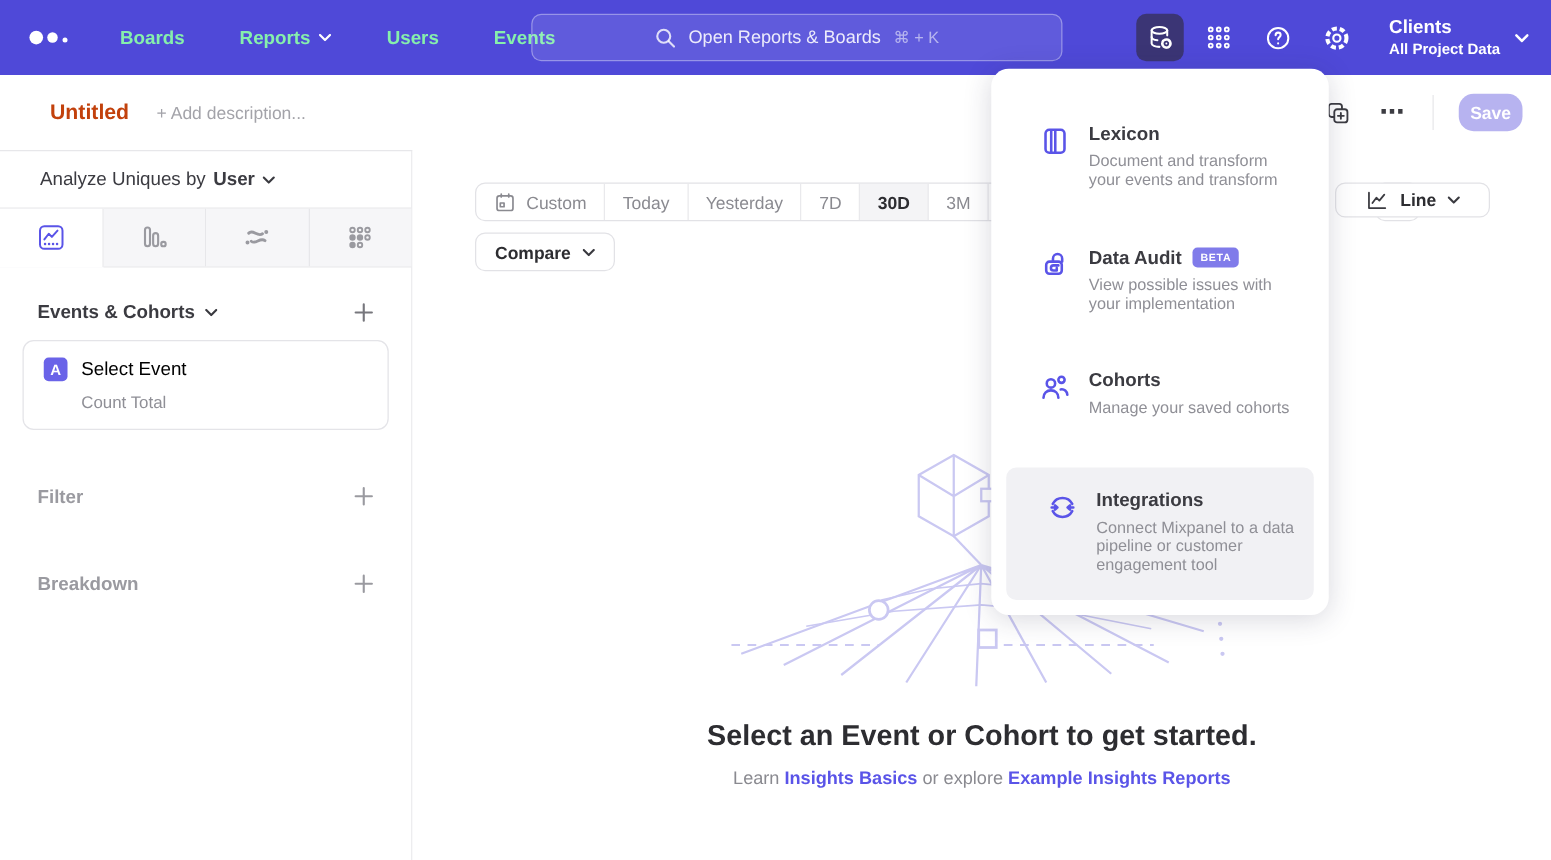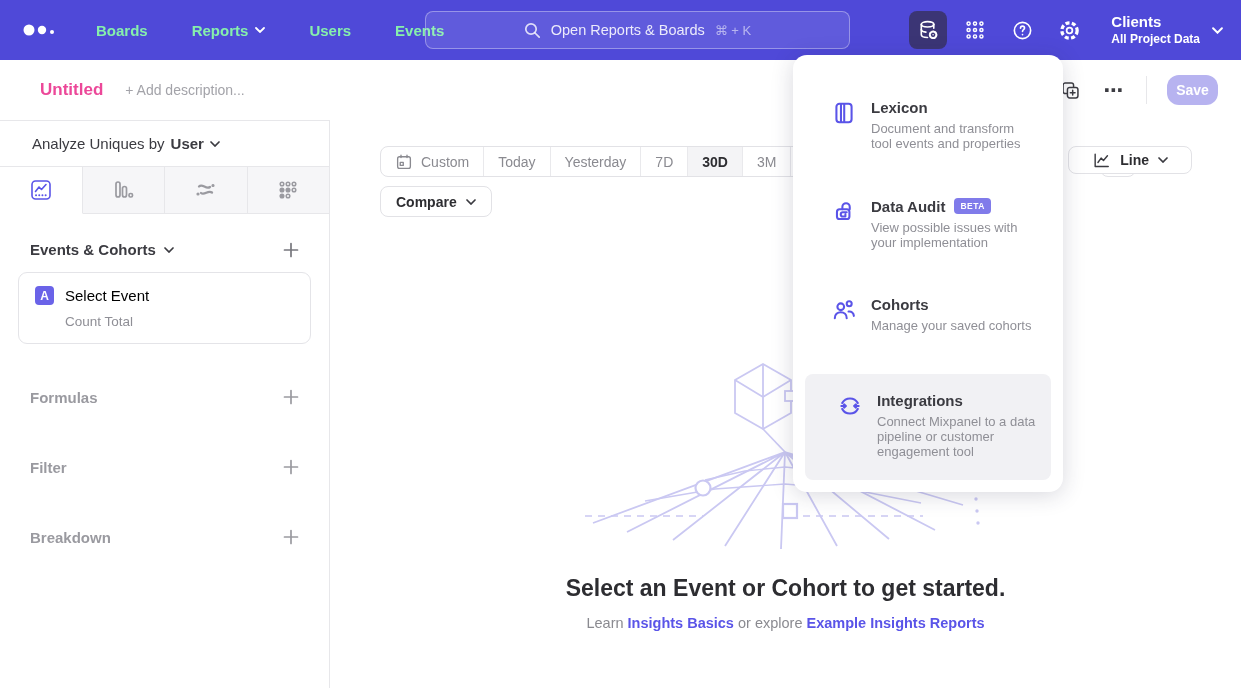--- a/index.html
+++ b/index.html
@@ -25,21 +25,21 @@
     justify-content:center; cursor:pointer; }
   .icon-btn.active { background:#3b3575; }
   .project { margin-left:14px; display:flex; align-items:center; gap:12px; cursor:pointer; }
   .project-text { display:flex; flex-direction:column; line-height:1.25; }
   .project-name { color:#fff; font-size:15px; font-weight:700; }
   .project-scope { color:#fff; font-size:12px; font-weight:700; }
 
   
   .titlebar { position:absolute; top:60px; left:0; width:100%; height:60px; background:#fff;
     display:flex; align-items:center; }
-  .report-title { margin-left:40px; font-size:17px; font-weight:700; color:#ec4899; cursor:text; }
+  .report-title { margin-left:40px; font-size:17px; font-weight:700; color:#c2410c; cursor:text; }
   .desc-placeholder { margin-left:22px; font-size:14px; color:#a3a3a9; cursor:text; }
   .titlebar-right { position:absolute; right:23px; display:flex; align-items:center; gap:20px; }
   .tb-icon { width:24px; height:24px; display:flex; align-items:center; justify-content:center;
     cursor:pointer; color:#3c3c42; }
   .ellipsis { font-size:20px; color:#3c3c42; letter-spacing:1px; font-weight:700; line-height:10px; }
   .tb-divider { width:1px; height:28px; background:#e7e7ea; }
   .save-btn { width:51px; height:30px; background:#b7b3f0; color:#fff; border:none;
     border-radius:12px; font-size:14px; font-weight:600; font-family:inherit; cursor:default; }
 
   
@@ -279,28 +279,20 @@
 
     <div class="event-card">
       <div class="event-card-top">
         <span class="ab-badge">A</span>
         <span class="event-title">Select Event</span>
       </div>
       <div class="event-sub">Count Total</div>
     </div>
 
     <div class="side-section">
-      <span class="side-section-label">Formulas</span>
-      <span class="plus-btn">
-        <svg width="16" height="16" viewBox="0 0 16 16" fill="none" stroke="#9a9aa0" stroke-width="1.7" stroke-linecap="round">
-            <path d="M8 1.5v13M1.5 8h13"></path>
-          </svg>
-      </span>
-    </div>
-    <div class="side-section">
       <span class="side-section-label">Filter</span>
       <span class="plus-btn">
         <svg width="16" height="16" viewBox="0 0 16 16" fill="none" stroke="#9a9aa0" stroke-width="1.7" stroke-linecap="round">
             <path d="M8 1.5v13M1.5 8h13"></path>
           </svg>
       </span>
     </div>
     <div class="side-section">
       <span class="side-section-label">Breakdown</span>
       <span class="plus-btn">
@@ -405,21 +397,21 @@
       <div class="menu-ic">
         <svg width="26" height="26" viewBox="0 0 24 24" fill="none" stroke="#5a54e8" stroke-width="1.9" stroke-linejoin="round">
           <rect x="5" y="3.5" width="14" height="17" rx="2.8"></rect>
           <path d="M9.2 3.5v17M12.2 3.5v17"></path>
         </svg>
       </div>
       <div class="menu-body">
         <div class="menu-title-row">
             <span class="menu-title">Lexicon</span>
           </div>
-        <div class="menu-desc">Document and transform tool events and properties</div>
+        <div class="menu-desc">Document and transform your events and transform</div>
       </div>
     </div>
 
     <div class="menu-item">
       <div class="menu-ic">
         <svg width="26" height="26" viewBox="0 0 24 24" fill="none" stroke="#5a54e8" stroke-width="1.9" stroke-linejoin="round" stroke-linecap="round">
           <path d="M10.5 9.5V7.3a3.4 3.4 0 016.8 0v2.2"></path>
           <rect x="5.5" y="9.5" width="11.5" height="9" rx="2.4"></rect>
           <path d="M14.5 12.3h-3.6a1.9 1.9 0 000 3.8h2.4v-1.9"></path>
         </svg>

